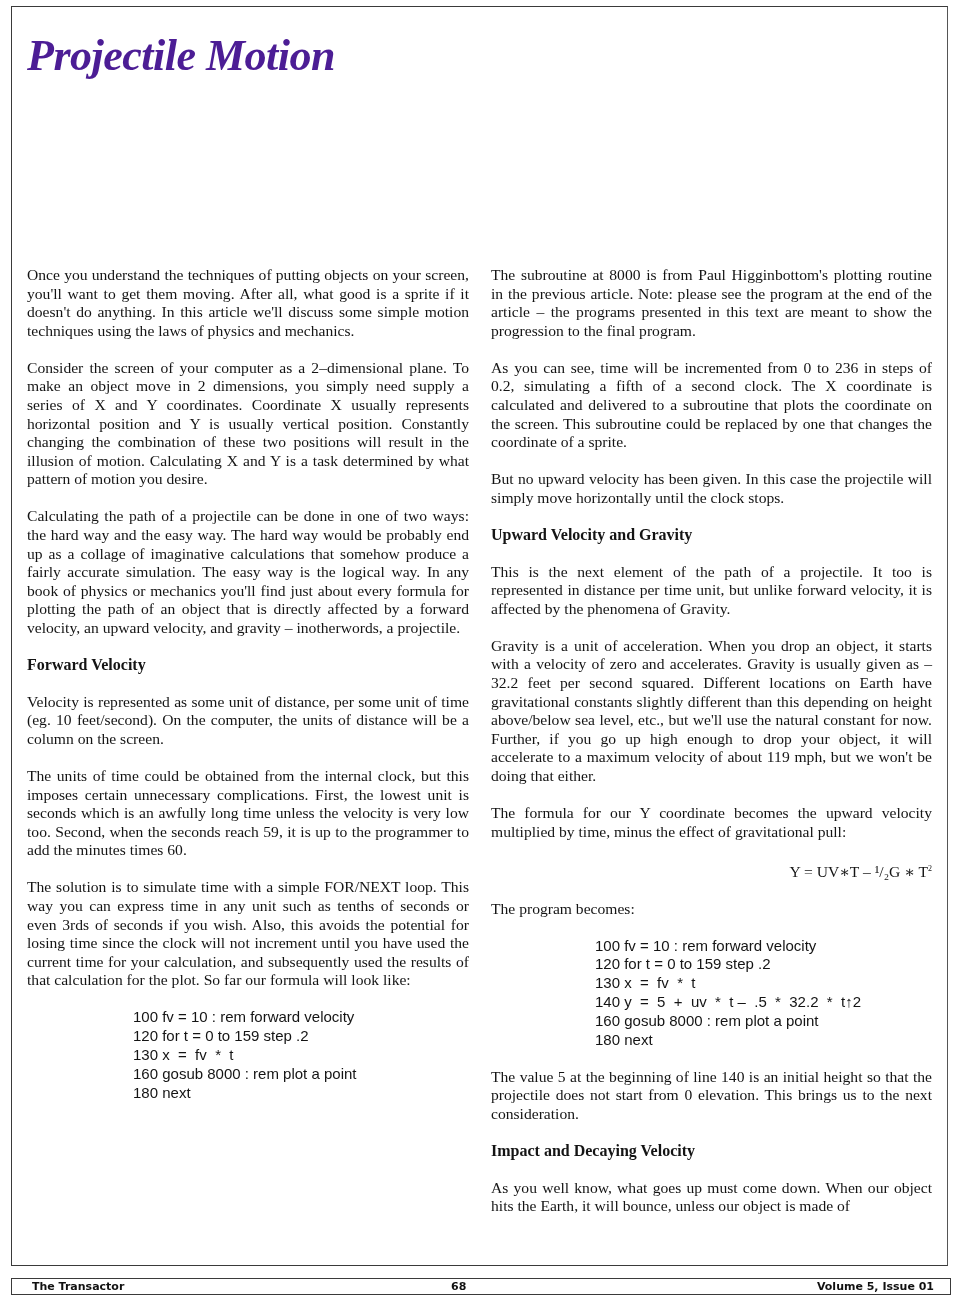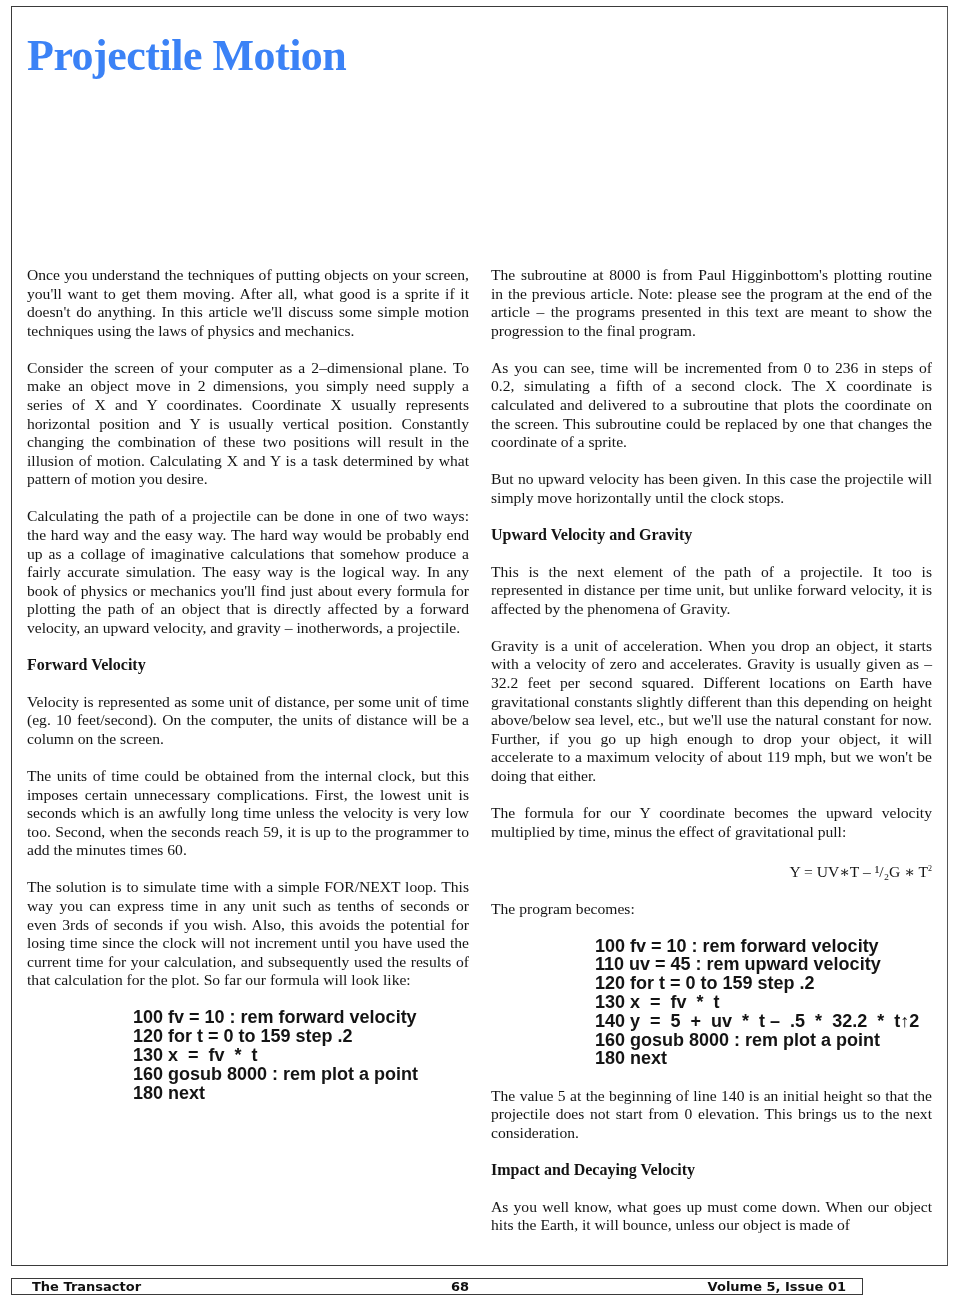--- a/index.html
+++ b/index.html
@@ -1,29 +1,29 @@
 <!DOCTYPE html>
 <html><head>
 <meta charset="utf-8">
 <style>
   html, body { margin: 0; padding: 0; background: #ffffff; }
   body { width: 960px; height: 1303px; position: relative; overflow: hidden; font-family: "Liberation Serif", "DejaVu Serif", serif; color: #141414; }
   .frame { position: absolute; left: 11px; top: 6px; width: 937px; height: 1260px; border: 1.5px solid #3a3a3a; border-right: 1.5px solid #555; box-sizing: border-box; }
-  .title { position: absolute; left: 27px; top: 34px; font-family: "Liberation Serif", "DejaVu Serif", serif; font-weight: bold; font-size: 44px; letter-spacing: -0.5px; color: #3b82f6; margin: 0; line-height: 1; }
+  .title { position: absolute; left: 27px; top: 34px; font-family: "Liberation Serif", "DejaVu Serif", serif; font-weight: bold; font-size: 44px; letter-spacing: -0.5px; color: #4c1d95; margin: 0; line-height: 1; font-style: italic; }
   .col { position: absolute; top: 266px; width: 442px; font-size: 15.6px; line-height: 18.6px; }
   .col.left { left: 27px; }
   .col.right { left: 491px; width: 441px; }
   .col p { margin: 0 0 18.4px 0; text-align: justify; }
   .col h2 { margin: 0 0 18.4px 0; font-size: 16px; font-weight: bold; line-height: 18.6px; }
-  .code { font-family: "Liberation Sans", "DejaVu Sans", sans-serif; font-size: 18px; line-height: 18.8px; margin: 0 0 18.4px 0; white-space: pre; font-weight: bold; }
+  .code { font-family: "Liberation Sans", "DejaVu Sans", sans-serif; font-size: 15px; line-height: 18.8px; margin: 0 0 18.4px 0; white-space: pre; }
   .code.left-code { padding-left: 106px; }
   .code.right-code { padding-left: 104px; }
   .formula { text-align: right; margin: 0 0 18.4px 0; padding-left: 6px; }
   .formula sup { font-size: 8px; vertical-align: 6px; }
-  .footer { position: absolute; left: 11px; top: 1278px; width: 852px; height: 17px; border: 1.5px solid #3a3a3a; box-sizing: border-box; font-family: "DejaVu Sans", "Liberation Sans", sans-serif; font-weight: bold; font-size: 13px; color: #111; }
+  .footer { position: absolute; left: 11px; top: 1278px; width: 940px; height: 17px; border: 1.5px solid #3a3a3a; box-sizing: border-box; font-family: "DejaVu Sans", "Liberation Sans", sans-serif; font-weight: bold; font-size: 11px; color: #111; }
   .footer span { position: absolute; top: -1px; line-height: 17px; }
   .footer .mag { left: 20px; }
   .footer .page { left: 439px; }
   .footer .vol { right: 16px; }
 </style>
 </head>
 <body>
 
 <div class="frame"></div>
 
@@ -43,21 +43,21 @@
 <div class="col right">
   <p>The subroutine at 8000 is from Paul Higginbottom's plotting routine in the previous article. Note: please see the program at the end of the article – the programs presented in this text are meant to show the progression to the final program.</p>
   <p>As you can see, time will be incremented from 0 to 236 in steps of 0.2, simulating a fifth of a second clock. The X coordinate is calculated and delivered to a subroutine that plots the coordinate on the screen. This subroutine could be replaced by one that changes the coordinate of a sprite.</p>
   <p>But no upward velocity has been given. In this case the projectile will simply move horizontally until the clock stops.</p>
   <h2>Upward Velocity and Gravity</h2>
   <p>This is the next element of the path of a projectile. It too is represented in distance per time unit, but unlike forward velocity, it is affected by the phenomena of Gravity.</p>
   <p>Gravity is a unit of acceleration. When you drop an object, it starts with a velocity of zero and accelerates. Gravity is usually given as –32.2 feet per second squared. Different locations on Earth have gravitational constants slightly different than this depending on height above/below sea level, etc., but we'll use the natural constant for now. Further, if you go up high enough to drop your object, it will accelerate to a maximum velocity of about 119 mph, but we won't be doing that either.</p>
   <p>The formula for our Y coordinate becomes the upward velocity multiplied by time, minus the effect of gravitational pull:</p>
   <div class="formula"><span>Y = UV∗T – ¹/₂G ∗ T</span><sup>2</sup></div>
   <p>The program becomes:</p>
-  <div class="code right-code"><div>100 fv = 10 : rem forward velocity</div><div>110 uv = 45 : rem upward velocity</div><div>120 for t = 0 to 159 step .2</div><div>130 x  =  fv  *  t</div><div>140 y  =  5  +  uv  *  t –  .5  *  32.2  *  t↑2</div><div>160 gosub 8000 : rem plot a point</div><div>180 next</div></div>
+  <div class="code right-code"><div>100 fv = 10 : rem forward velocity</div><div>120 for t = 0 to 159 step .2</div><div>130 x  =  fv  *  t</div><div>140 y  =  5  +  uv  *  t –  .5  *  32.2  *  t↑2</div><div>160 gosub 8000 : rem plot a point</div><div>180 next</div></div>
   <p>The value 5 at the beginning of line 140 is an initial height so that the projectile does not start from 0 elevation. This brings us to the next consideration.</p>
   <h2>Impact and Decaying Velocity</h2>
   <p>As you well know, what goes up must come down. When our object hits the Earth, it will bounce, unless our object is made of</p>
 </div>
 
 <div class="footer">
   <span class="mag">The Transactor</span>
   <span class="page">68</span>
   <span class="vol">Volume 5, Issue 01</span>
 </div>

